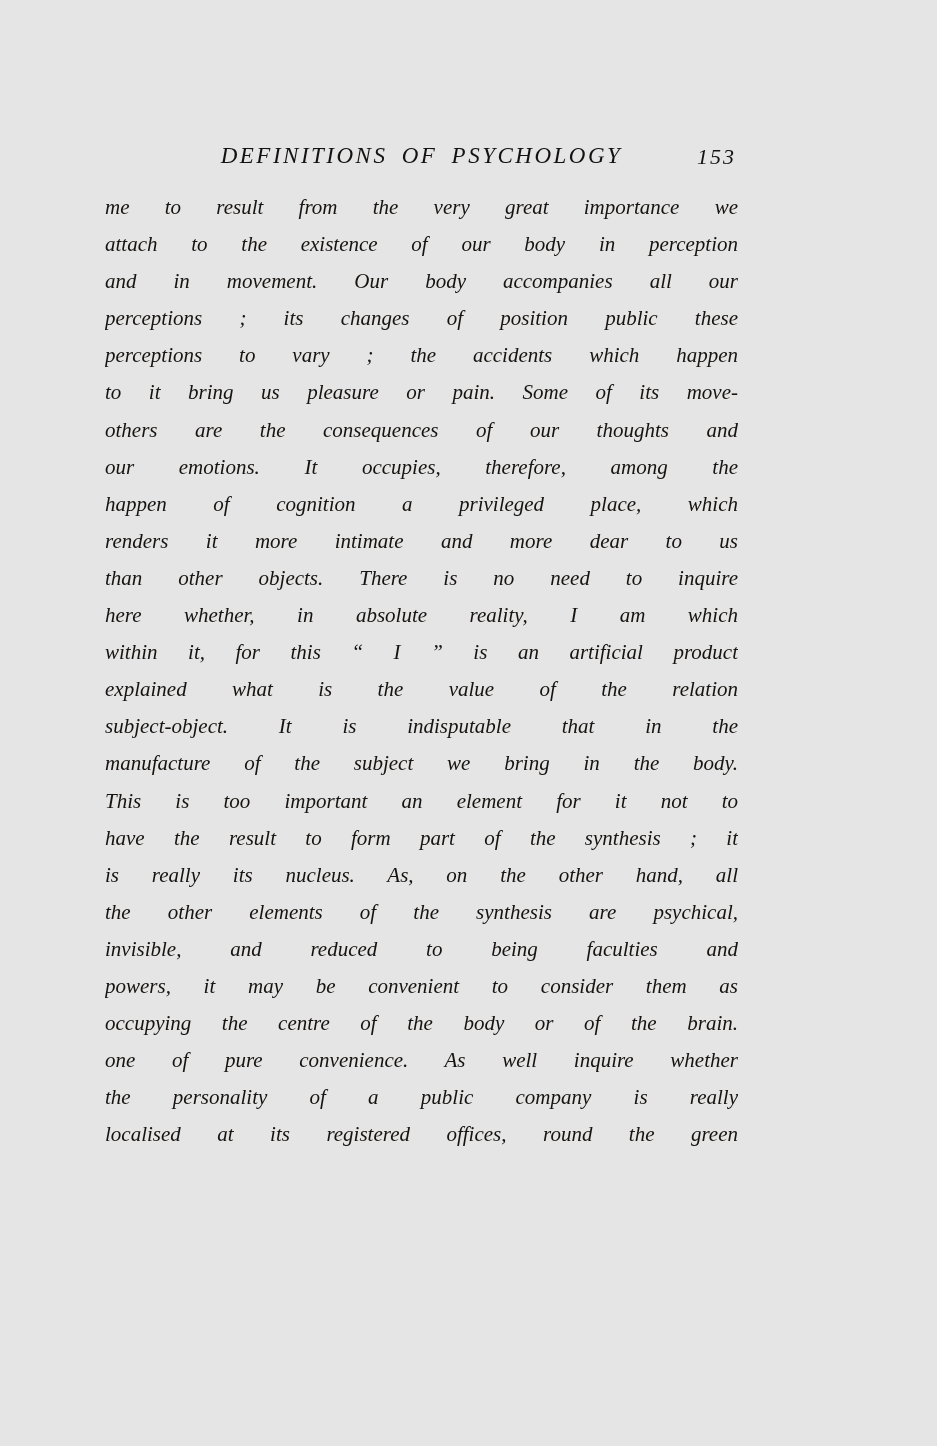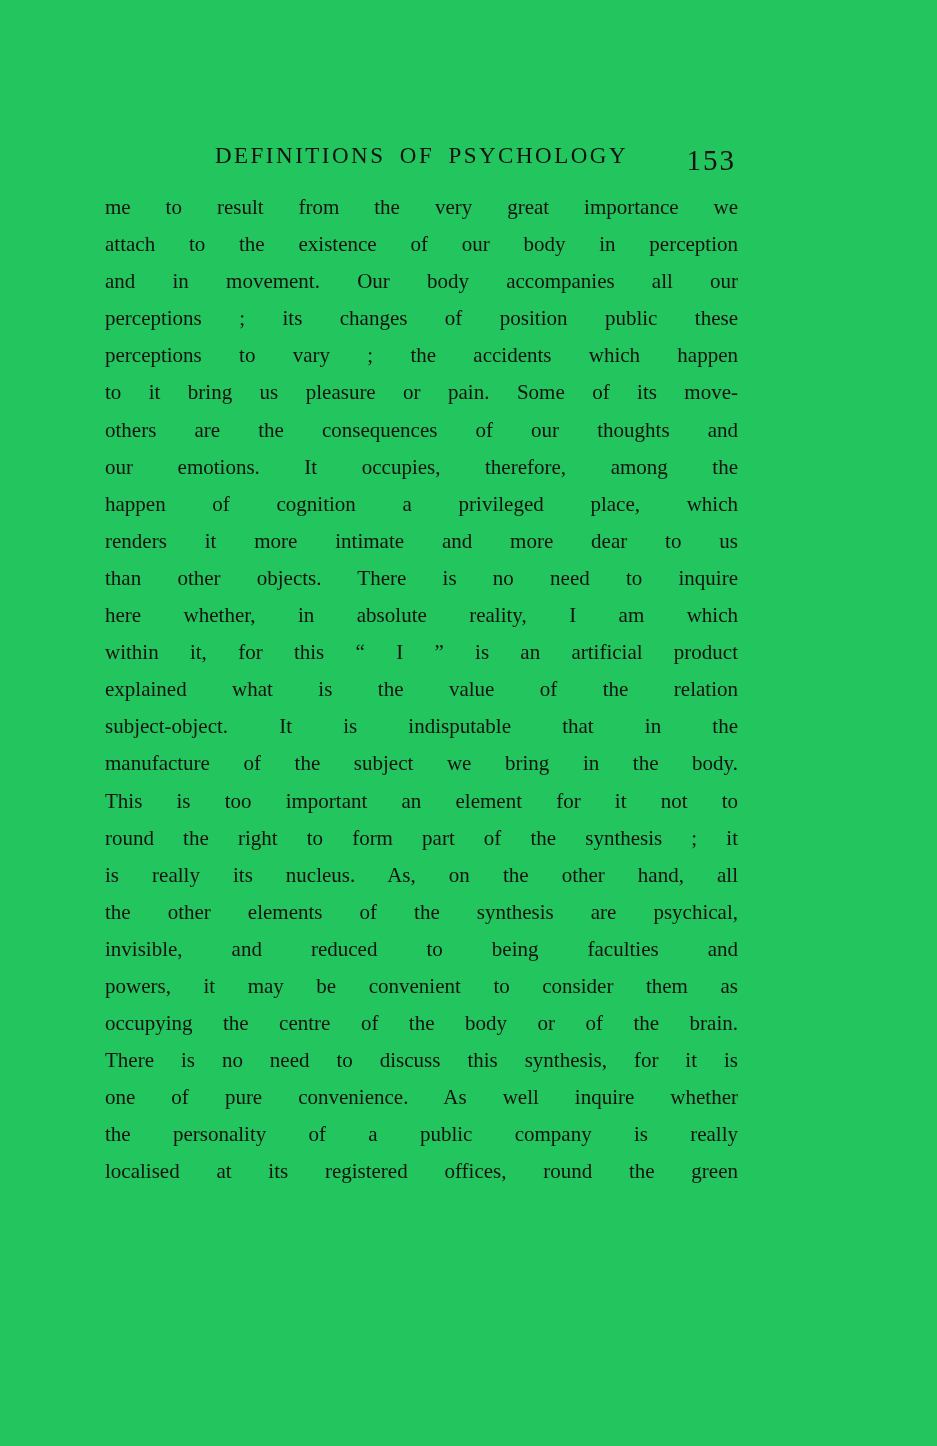--- a/index.html
+++ b/index.html
@@ -4,24 +4,25 @@
 <style>
   html, body {
     margin: 0;
     padding: 0;
     background: #ffffff;
   }
   .page {
     position: relative;
     width: 937px;
     height: 1446px;
-    background: #22c55e;
+    background: #e5e5e5;
     overflow: hidden;
     font-family: "Liberation Serif", "DejaVu Serif", serif;
     color: #181512;
+    font-style: italic;
   }
   .running-head {
     position: absolute;
     top: 143px;
     left: 105px;
     width: 633px;
     height: 30px;
   }
   .running-head .title {
     position: absolute;
@@ -31,21 +32,21 @@
     font-size: 23px;
     letter-spacing: 2.5px;
     word-spacing: 6px;
     white-space: nowrap;
     color: #141210;
   }
   .running-head .pageno {
     position: absolute;
     right: 2px;
     top: 1px;
-    font-size: 29px;
+    font-size: 22px;
     letter-spacing: 2px;
     color: #141210;
   }
   .body-text {
     position: absolute;
     top: 189px;
     left: 105px;
     width: 633px;
     font-size: 21px;
     line-height: 37.1px;
@@ -86,25 +87,24 @@
     <div class="line">our emotions. It occupies, therefore, among the</div>
     <div class="line">happen of cognition a privileged place, which</div>
     <div class="line">renders it more intimate and more dear to us</div>
     <div class="line">than other objects. There is no need to inquire</div>
     <div class="line">here whether, in absolute reality, I am which</div>
     <div class="line">within it, for this “ I ” is an artificial product</div>
     <div class="line">explained what is the value of the relation</div>
     <div class="line">subject-object. It is indisputable that in the</div>
     <div class="line">manufacture of the subject we bring in the body.</div>
     <div class="line">This is too important an element for it not to</div>
-    <div class="line">round the right to form part of the synthesis ; it</div>
+    <div class="line">have the result to form part of the synthesis ; it</div>
     <div class="line">is really its nucleus. As, on the other hand, all</div>
     <div class="line">the other elements of the synthesis are psychical,</div>
     <div class="line">invisible, and reduced to being faculties and</div>
     <div class="line">powers, it may be convenient to consider them as</div>
     <div class="line">occupying the centre of the body or of the brain.</div>
-    <div class="line">There is no need to discuss this synthesis, for it is</div>
     <div class="line">one of pure convenience. As well inquire whether</div>
     <div class="line">the personality of a public company is really</div>
     <div class="line">localised at its registered offices, round the green</div>
   </div>
 
 </div>
 
 </body></html>

